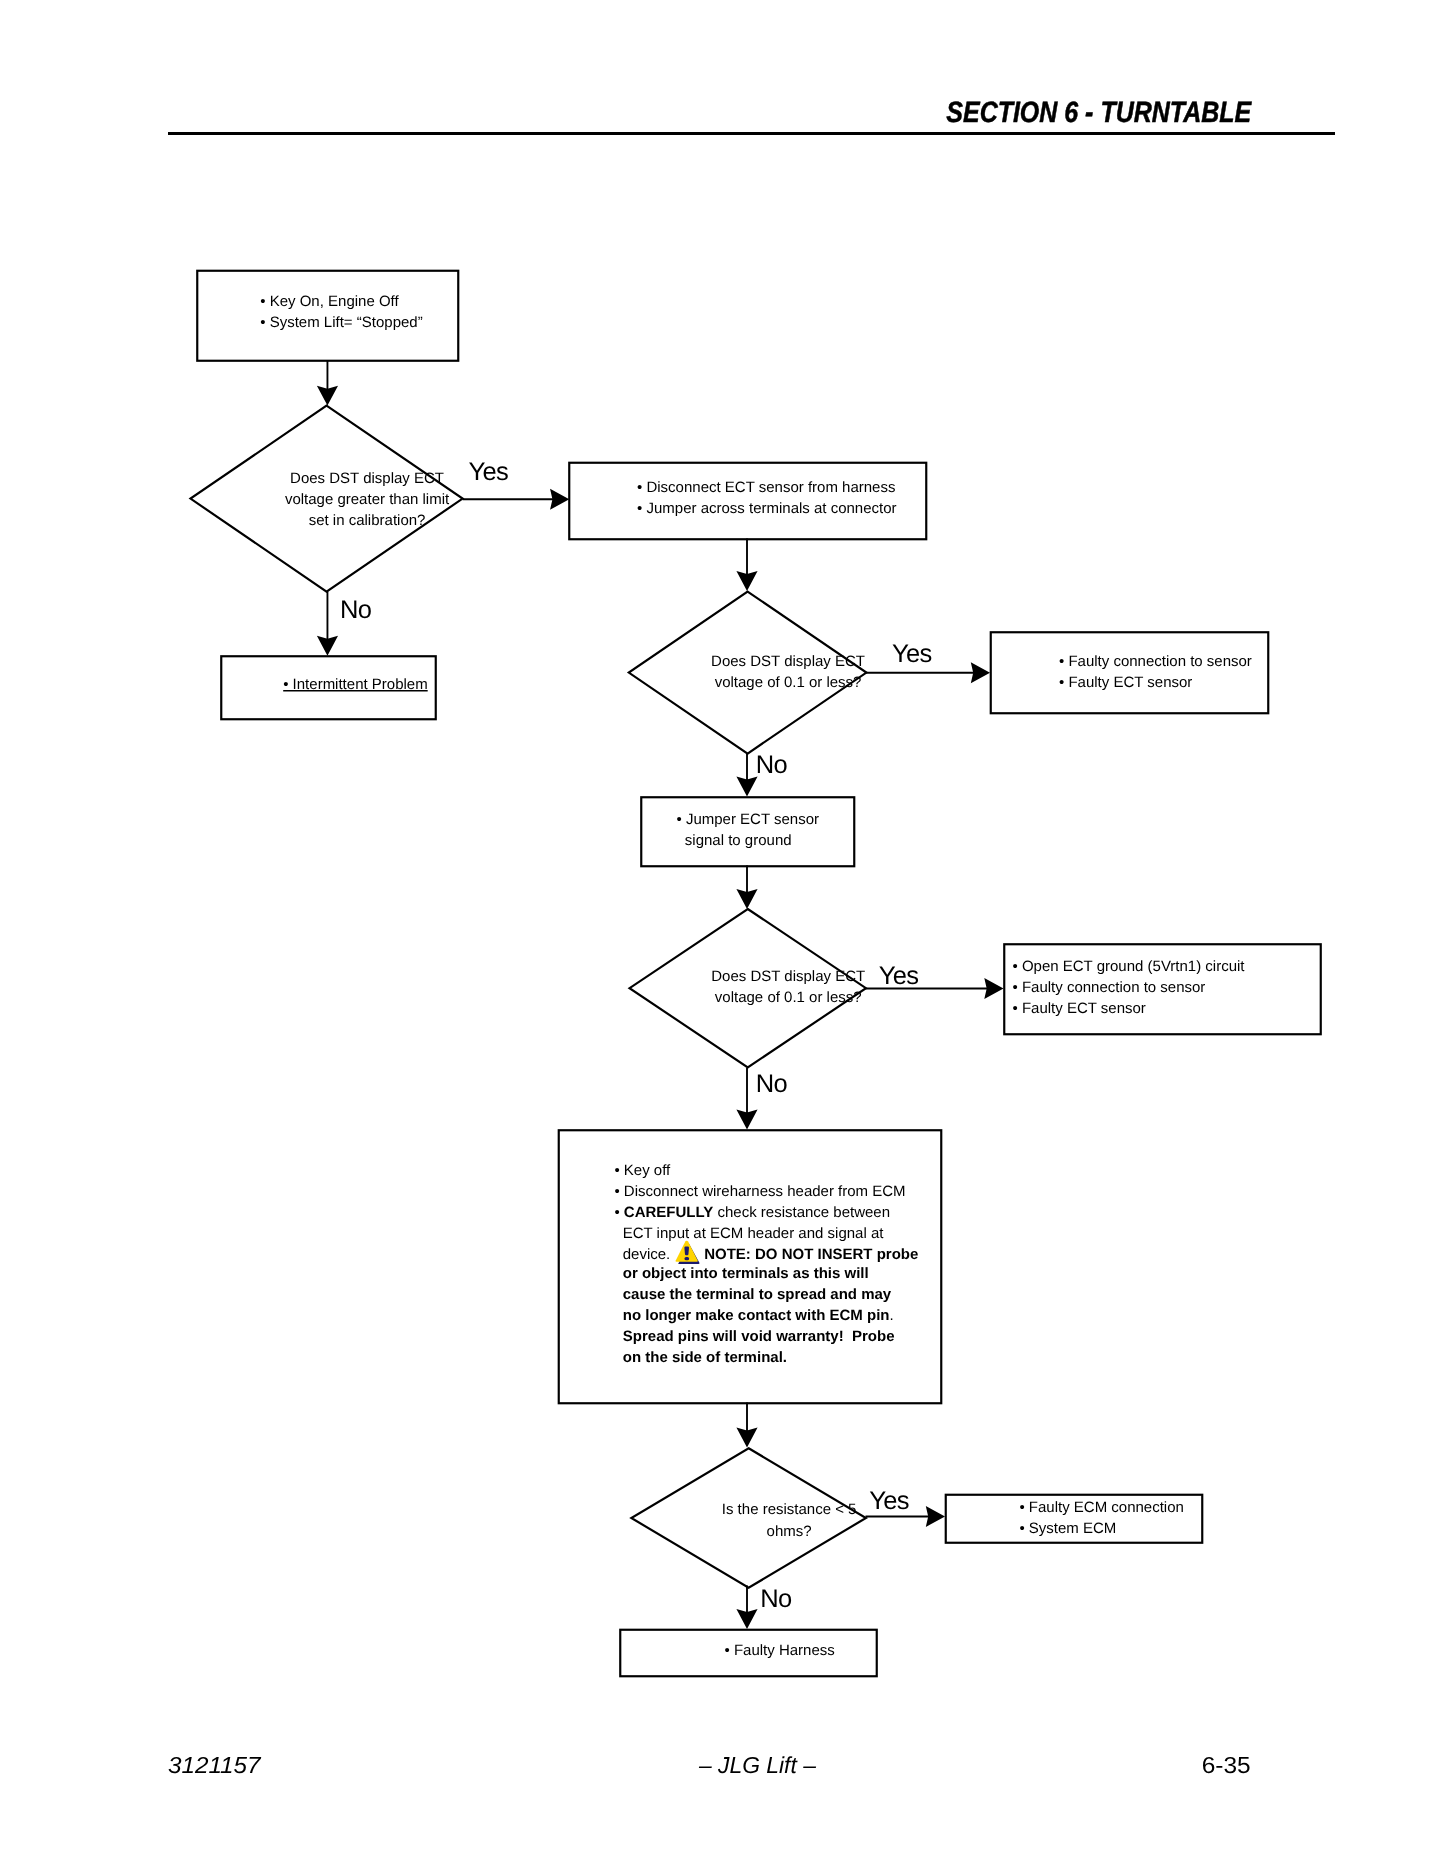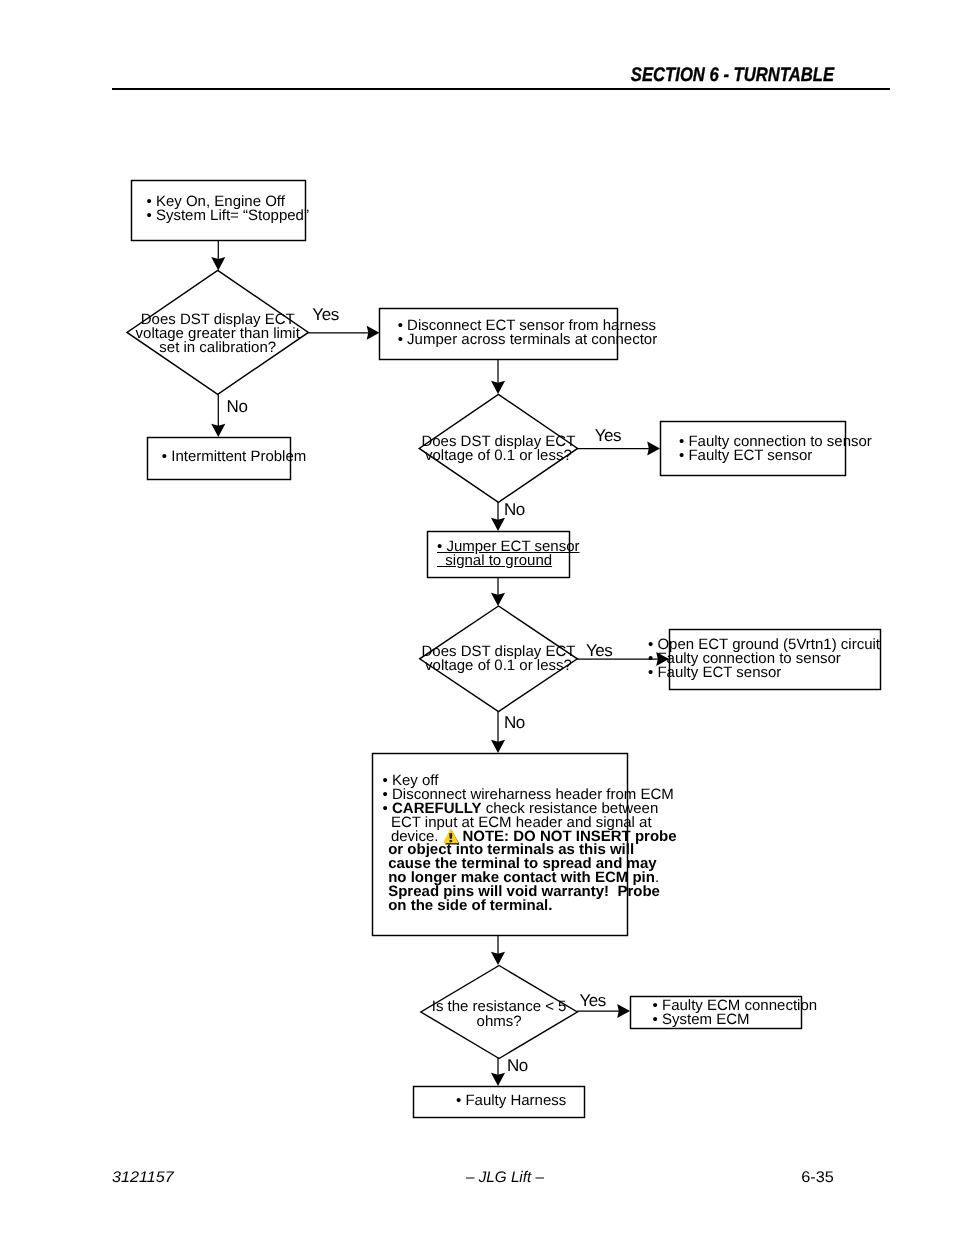--- a/index.html
+++ b/index.html
@@ -14,21 +14,21 @@
   .ftr{position:absolute;font-size:15.4px;font-weight:normal;font-style:italic;white-space:nowrap;}
   .ftr-left{left:112.4px;top:1169px;transform:scaleX(1.05);transform-origin:0 50%;}
   .ftr-center{left:466.1px;top:1169px;transform:scaleX(0.99);transform-origin:0 50%;}
   .ftr-right{right:56.3px;top:1169px;font-style:normal;transform:scaleX(1.06);transform-origin:100% 50%;}
 
   svg.flow{position:absolute;left:0;top:0;width:954px;height:1235px;overflow:visible;}
   svg.flow .shape{fill:none;stroke:#000;stroke-width:1.45;}
   svg.flow .conn{fill:none;stroke:#000;stroke-width:1.25;}
   svg.flow .head{fill:#000;stroke:none;}
 
-  .txt{position:absolute;font-size:15px;line-height:14px;white-space:pre;color:#000;}
+  .txt{position:absolute;font-size:10px;line-height:14px;white-space:pre;color:#000;margin-left:27px;}
   .txt.c{text-align:center;}
   .yn{position:absolute;font-size:17px;line-height:13px;letter-spacing:-0.45px;white-space:pre;color:#000;}
   .bullet-line{display:block;}
   .warn-ico{display:inline-block;width:17.6px;height:0;vertical-align:baseline;position:relative;margin:0 2.6px 0 -0.4px;}
   .warn-ico svg{display:block;width:17.6px;height:17.6px;position:absolute;left:0;top:-12.1px;}
 </style>
 </head>
 <body>
 
 <div class="page">
@@ -76,25 +76,25 @@
         <line x1="577" y1="1011" x2="619.3" y2="1011" class="conn"></line>
         <path d="M 630 1011 L 617.2 1004.05 L 618.8 1011 L 617.2 1017.95 Z" class="head"></path>
         <line x1="498" y1="1057" x2="498" y2="1075.2" class="conn"></line>
         <path d="M 498 1086 L 490.95 1072.7 L 498 1074.7 L 505.05 1072.7 Z" class="head"></path>
       </g>
   </svg>
 
   <div id="labels">
       <div class="txt" style="left: 146.5px; top: 195px; line-height: 14.3px;"><span class="bullet-line">• Key On, Engine Off</span><span class="bullet-line">• System Lift= “Stopped”</span></div>
       <div class="txt c" style="left: 127px; width: 181.4px; top: 312.5px; line-height: 14.3px;"><span class="bullet-line">Does DST display ECT</span><span class="bullet-line">voltage greater than limit</span><span class="bullet-line">set in calibration?</span></div>
-      <div class="txt" style="left: 161.8px; top: 450px;"><span class="bullet-line">• Intermittent Problem</span></div>
+      <div class="txt" style="left: 161.8px; top: 450px; text-decoration: underline;"><span class="bullet-line">• Intermittent Problem</span></div>
       <div class="txt" style="left: 397.7px; top: 319.2px; line-height: 13.8px;"><span class="bullet-line">• Disconnect ECT sensor from harness</span><span class="bullet-line">• Jumper across terminals at connector</span></div>
       <div class="txt c" style="left: 419.2px; width: 158.4px; top: 435.2px; line-height: 14.3px;"><span class="bullet-line">Does DST display ECT</span><span class="bullet-line">voltage of 0.1 or less?</span></div>
       <div class="txt" style="left: 679px; top: 435.4px; line-height: 14px;"><span class="bullet-line">• Faulty connection to sensor</span><span class="bullet-line">• Faulty ECT sensor</span></div>
-      <div class="txt" style="left: 437px; top: 540.4px; line-height: 13.8px; text-decoration: underline;"><span class="bullet-line">• Jumper ECT sensor</span><span class="bullet-line">  signal to ground</span></div>
+      <div class="txt" style="left: 424px; top: 540.4px; line-height: 13.8px;"><span class="bullet-line">• Jumper ECT sensor</span><span class="bullet-line">  signal to ground</span></div>
       <div class="txt c" style="left: 419.7px; width: 157.6px; top: 644.6px; line-height: 14.3px;"><span class="bullet-line">Does DST display ECT</span><span class="bullet-line">voltage of 0.1 or less?</span></div>
       <div class="txt" style="left: 648px; top: 638px; line-height: 13.9px;"><span class="bullet-line">• Open ECT ground (5Vrtn1) circuit</span><span class="bullet-line">• Faulty connection to sensor</span><span class="bullet-line">• Faulty ECT sensor</span></div>
       <div class="txt" style="left: 382.6px; top: 774.2px; line-height: 13.85px;"><span class="bullet-line"><span>• Key off</span></span><span class="bullet-line"><span>• Disconnect wireharness header from ECM</span></span><span class="bullet-line"><span>• </span><b>CAREFULLY</b><span> check resistance between</span></span><span class="bullet-line"><span>  ECT input at ECM header and signal at</span></span><span class="bullet-line"><span>  device. </span><span class="warn-ico"><svg viewBox="0 0 32 32" width="32" height="32" aria-hidden="true">
               <path d="M18.3 5.0 L31.4 28.8 Q32.1 30.2 30.5 30.2 L5.6 30.2 Z" fill="#1a1a6e"></path>
               <path d="M16.0 2.0 Q17.1 2.0 17.7 3.1 L29.3 26.0 Q30.0 27.5 28.4 27.5 L3.6 27.5 Q2.0 27.5 2.7 26.0 L14.3 3.1 Q14.9 2.0 16.0 2.0 Z" fill="#FFD400"></path>
               <path d="M13.2 10.6 Q13.2 9.2 14.6 9.2 L17.4 9.2 Q18.8 9.2 18.8 10.6 L18.1 18.4 Q18.0 19.8 16.6 19.8 L15.4 19.8 Q14.0 19.8 13.9 18.4 Z" fill="#1a1a6e"></path>
               <rect x="13.3" y="21.7" width="5.6" height="4.1" rx="2.0" fill="#1a1a6e"></rect>
             </svg></span><b>NOTE: DO NOT INSERT probe</b></span><span class="bullet-line" style="padding-left: 5.6px;"><b>or object into terminals as this will</b></span><span class="bullet-line" style="padding-left: 5.6px;"><b>cause the terminal to spread and may</b></span><span class="bullet-line" style="padding-left: 5.6px;"><b>no longer make contact with ECM pin</b><span>.</span></span><span class="bullet-line" style="padding-left: 5.6px;"><b>Spread pins will void warranty!  Probe</b></span><span class="bullet-line" style="padding-left: 5.6px;"><b>on the side of terminal.</b></span></div>
       <div class="txt c" style="left: 420.9px; width: 156.4px; top: 1000px; line-height: 14.5px;"><span class="bullet-line">Is the resistance &lt; 5</span><span class="bullet-line">ohms?</span></div>
       <div class="txt" style="left: 652.6px; top: 999.2px; line-height: 13.8px;"><span class="bullet-line">• Faulty ECM connection</span><span class="bullet-line">• System ECM</span></div>

